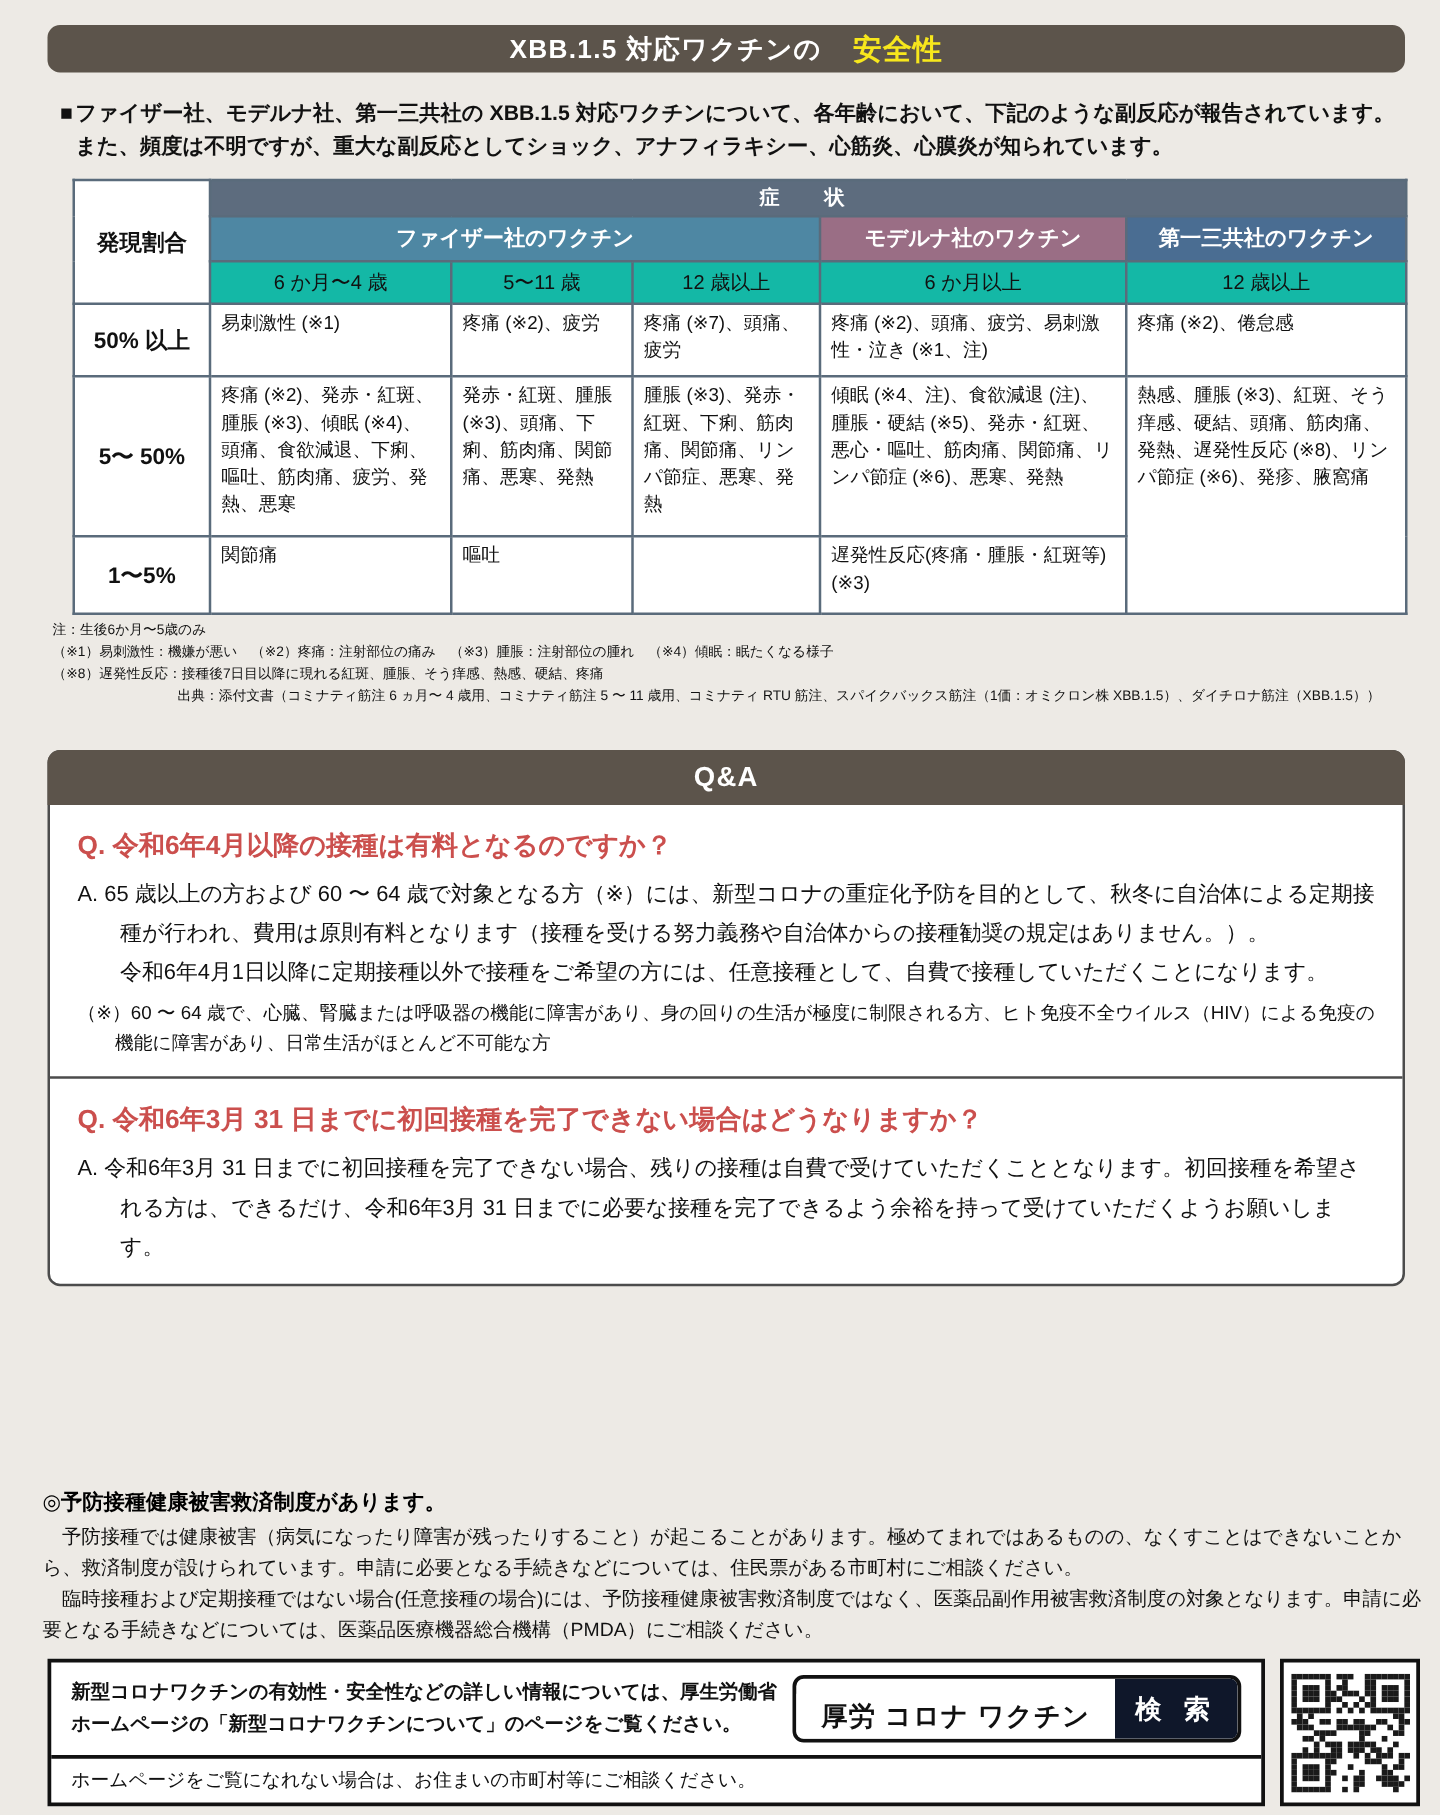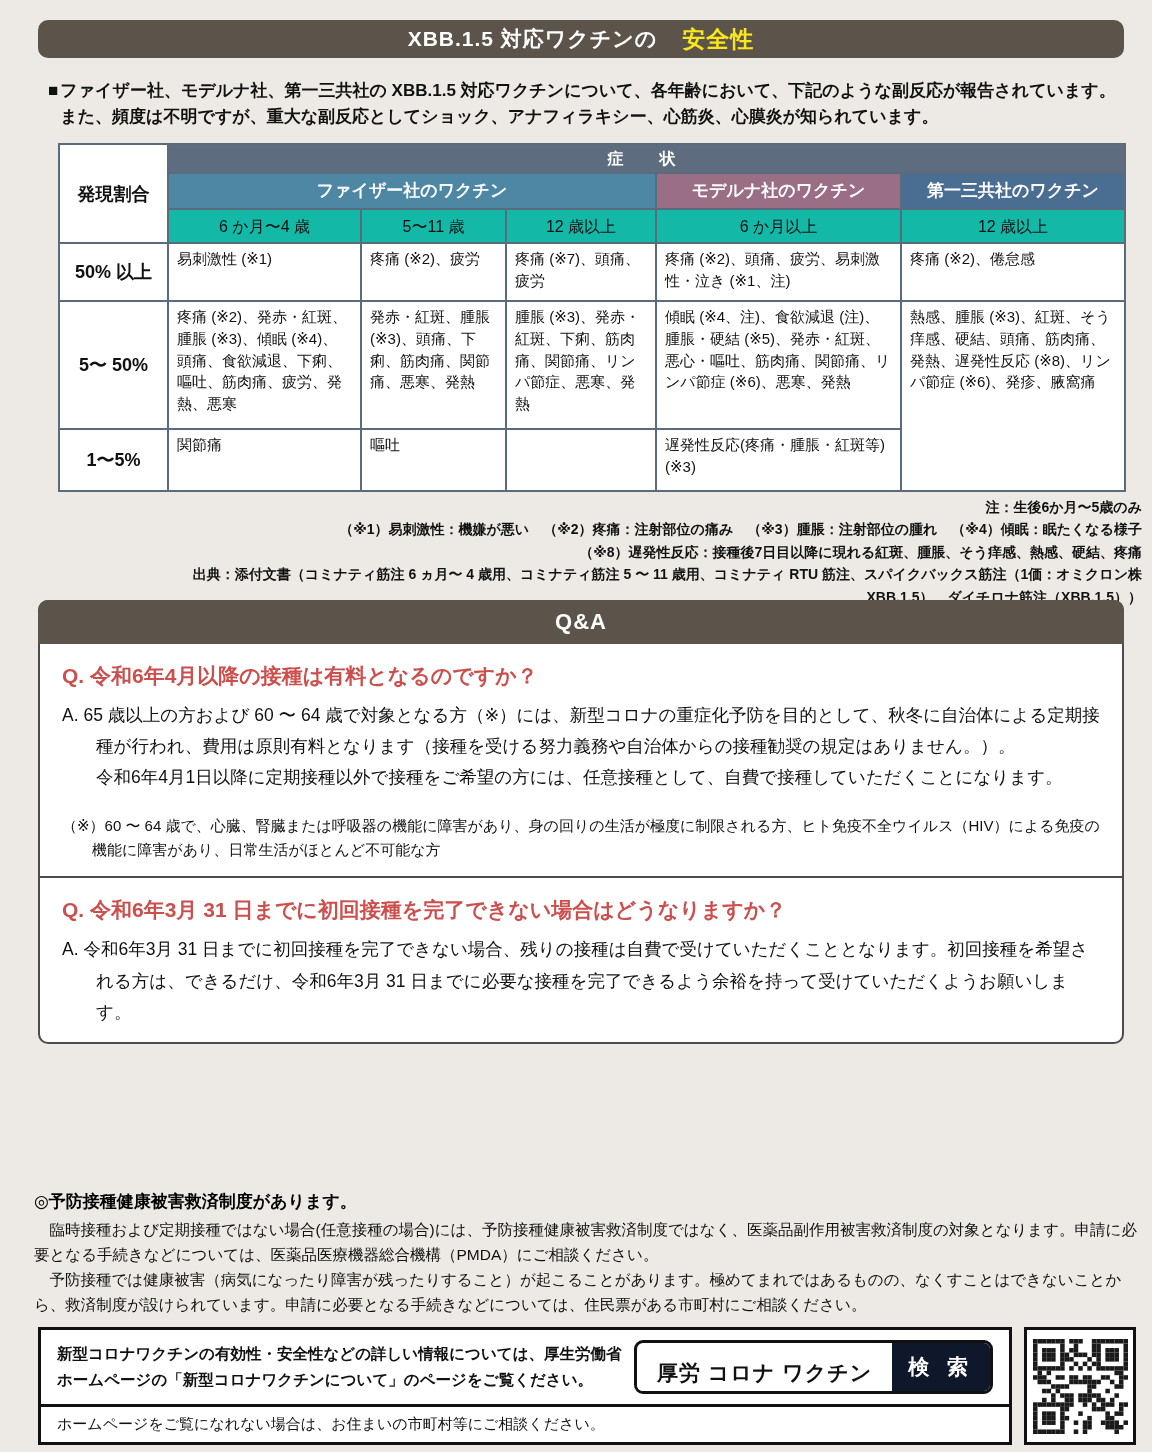--- a/index.html
+++ b/index.html
@@ -48,42 +48,42 @@
   table.vax .hdr-daiichi{background:#4a6d92;color:#fff;text-align:center;font-weight:bold;font-size:17px;vertical-align:middle;}
   table.vax .hdr-age{background:#14b8a6;color:#111;text-align:center;font-size:16px;vertical-align:middle;height:24px;font-weight:500;}
   table.vax .corner{background:#fff;text-align:center;vertical-align:middle;font-size:18px;font-weight:600;}
   table.vax .rowlabel{background:#fff;text-align:center;vertical-align:middle;font-size:18px;font-weight:600;white-space:nowrap;}
   table.vax td.sym{font-weight:500;}
   .r1{height:58px;} .r2{height:128px;} .r3{height:62px;}
 
   
   .notes{
     position:absolute;left:42px;top:496px;width:1100px;
-    font-size:14px;line-height:1.6;color:#111;font-weight:700;text-align:right;
+    font-size:11px;line-height:1.6;color:#111;font-weight:400;
   }
   .notes .src{margin-left:100px;}
 
   
   .qa-box{
     position:absolute;left:38px;top:600px;width:1086px;
     background:#fff;border:2px solid #4c4c4c;border-radius:10px;
     box-sizing:border-box;
   }
   .qa-header{
     height:44px;margin:-2px -2px 0 -2px;
     background:#5c544b;border-radius:10px 10px 0 0;
     display:flex;align-items:center;justify-content:center;
     color:#fff;font-size:22px;font-weight:bold;letter-spacing:1px;
   }
   .qa-item{padding:12px 22px 14px 22px;}
   .qa-item + .qa-item{border-top:2px solid #4c4c4c;}
   .qa-q{color:#cb4f4d;font-size:21px;font-weight:bold;margin:6px 0 10px 0;}
   .qa-a{font-size:17.5px;line-height:1.78;font-weight:500;padding-left:34px;}
   .qa-a.first{text-indent:-34px;}
-  .qa-note{font-size:15px;line-height:1.6;font-weight:500;margin-top:21px;padding-left:30px;text-indent:-30px;color:#111;}
+  .qa-note{font-size:15px;line-height:1.6;font-weight:500;margin-top:6px;padding-left:30px;text-indent:-30px;color:#111;}
 
   
   .sec{position:absolute;left:34px;width:1112px;}
   .sec h3{margin:0 0 4px 0;font-size:17px;font-weight:bold;color:#000;}
   .sec p{margin:0;font-size:15.5px;line-height:1.62;font-weight:500;color:#111;}
   #sec-consent{top:1066px;}
   #sec-relief{top:1190px;}
 
   
   .footer{position:absolute;left:38px;top:1327px;width:1100px;display:flex;align-items:stretch;}
@@ -196,22 +196,22 @@
 
     <div class="qa-item">
       <div class="qa-q">Q. 令和6年3月 31 日までに初回接種を完了できない場合はどうなりますか？</div>
       <div class="qa-a first">A. 令和6年3月 31 日までに初回接種を完了できない場合、残りの接種は自費で受けていただくこととなります。初回接種を希望される方は、できるだけ、令和6年3月 31 日までに必要な接種を完了できるよう余裕を持って受けていただくようお願いします。</div>
     </div>
   </div>
 
 
   <div class="sec" id="sec-relief">
     <h3>◎予防接種健康被害救済制度があります。</h3>
+    <p>　予防接種では健康被害（病気になったり障害が残ったりすること）が起こることがあります。極めてまれではあるものの、なくすことはできないことから、救済制度が設けられています。申請に必要となる手続きなどについては、住民票がある市町村にご相談ください。</p>
     <p>　臨時接種および定期接種ではない場合(任意接種の場合)には、予防接種健康被害救済制度ではなく、医薬品副作用被害救済制度の対象となります。申請に必要となる手続きなどについては、医薬品医療機器総合機構（PMDA）にご相談ください。</p>
-    <p>　予防接種では健康被害（病気になったり障害が残ったりすること）が起こることがあります。極めてまれではあるものの、なくすことはできないことから、救済制度が設けられています。申請に必要となる手続きなどについては、住民票がある市町村にご相談ください。</p>
   </div>
 
   <div class="footer">
     <div class="footer-main">
       <div class="footer-row1">
         <div class="footer-info">新型コロナワクチンの有効性・安全性などの詳しい情報については、厚生労働省ホームページの「新型コロナワクチンについて」のページをご覧ください。</div>
         <div class="search-pill">
           <div class="search-query">厚労 コロナ ワクチン</div>
           <div class="search-btn">検 索</div>
         </div>

